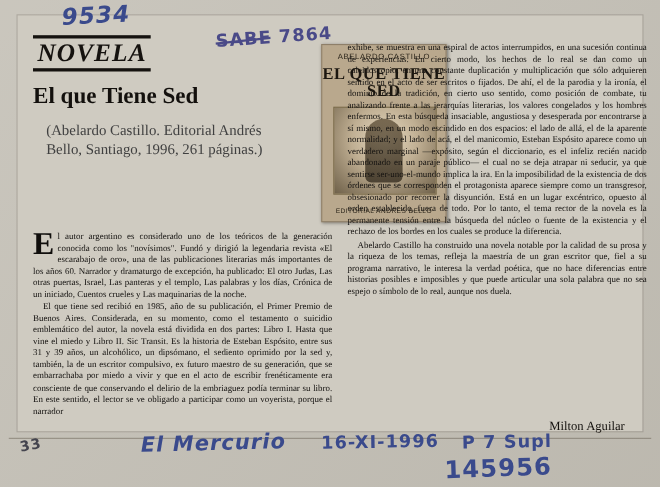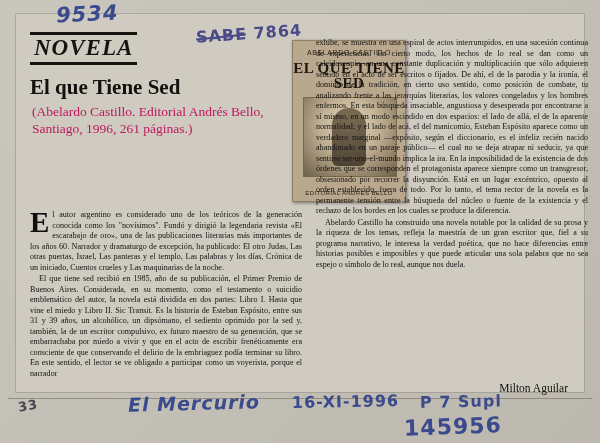--- a/index.html
+++ b/index.html
@@ -136,22 +136,22 @@
     font-weight: 700;
     font-size: 21px;
     line-height: 1.1;
     color: #13100d;
     margin: 0 0 5px 0;
   }
   .subtitle {
     font-family: "Liberation Serif", serif;
     font-size: 13.5px;
     line-height: 1.25;
-    color: #be185d;
-    margin: 2px;
+    color: #404040;
+    margin: 12px;
   }
   
   .cover {
     position: absolute;
     left: 276px;
     top: 26px;
     width: 112px;
     height: 160px;
     background: #b9a88d;
     box-shadow: 1px 1px 3px rgba(0,0,0,.45);

